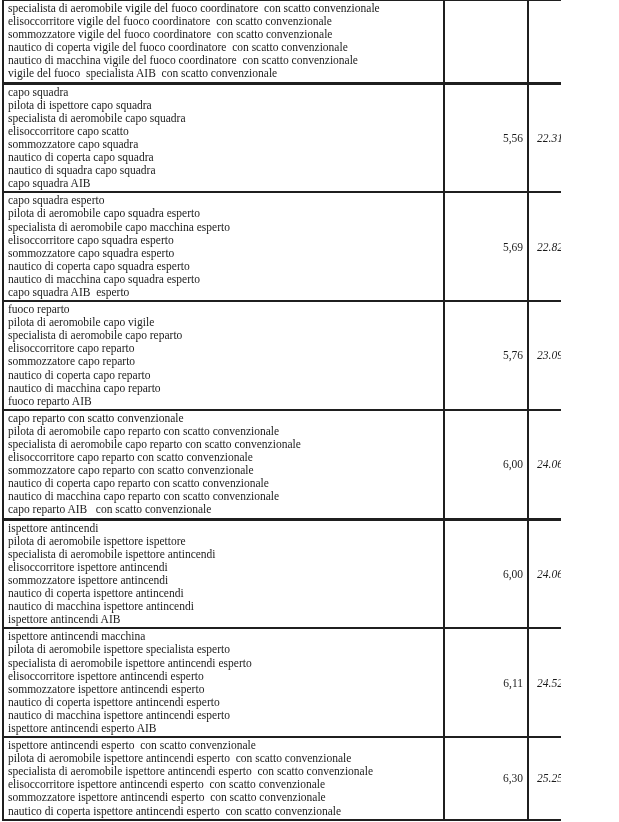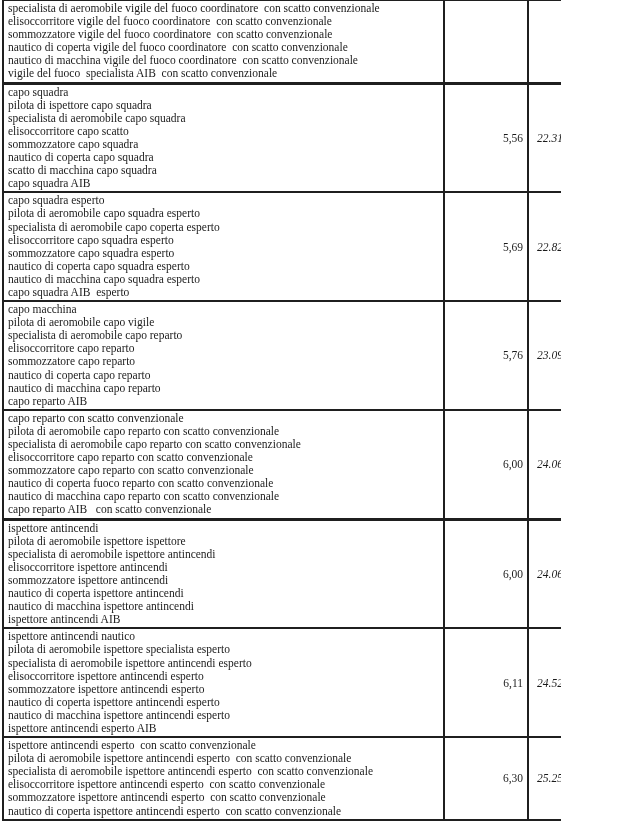--- a/index.html
+++ b/index.html
@@ -82,65 +82,65 @@
   </tr>
 
   <tr class="thick-top">
     <td class="labels">
             <div class="line">capo squadra</div>
             <div class="line">pilota di ispettore capo squadra</div>
             <div class="line">specialista di aeromobile capo squadra</div>
             <div class="line">elisoccorritore capo scatto</div>
             <div class="line">sommozzatore capo squadra</div>
             <div class="line">nautico di coperta capo squadra</div>
-            <div class="line">scatto di macchina capo squadra</div>
+            <div class="line">nautico di squadra capo squadra</div>
             <div class="line">capo squadra AIB</div>
           </td>
     <td class="coeff">5,56</td>
     <td class="amount">22.318,52</td>
   </tr>
 
   <tr>
     <td class="labels">
             <div class="line">capo squadra esperto</div>
             <div class="line">pilota di aeromobile capo squadra esperto</div>
-            <div class="line">specialista di aeromobile capo coperta esperto</div>
+            <div class="line">specialista di aeromobile capo macchina esperto</div>
             <div class="line">elisoccorritore capo squadra esperto</div>
             <div class="line">sommozzatore capo squadra esperto</div>
             <div class="line">nautico di coperta capo squadra esperto</div>
             <div class="line">nautico di macchina capo squadra esperto</div>
             <div class="line">capo squadra AIB  esperto</div>
           </td>
     <td class="coeff">5,69</td>
     <td class="amount">22.823,75</td>
   </tr>
 
   <tr>
     <td class="labels">
-            <div class="line">capo macchina</div>
+            <div class="line">fuoco reparto</div>
             <div class="line">pilota di aeromobile capo vigile</div>
             <div class="line">specialista di aeromobile capo reparto</div>
             <div class="line">elisoccorritore capo reparto</div>
             <div class="line">sommozzatore capo reparto</div>
             <div class="line">nautico di coperta capo reparto</div>
             <div class="line">nautico di macchina capo reparto</div>
-            <div class="line">capo reparto AIB</div>
+            <div class="line">fuoco reparto AIB</div>
           </td>
     <td class="coeff">5,76</td>
     <td class="amount">23.099,23</td>
   </tr>
 
   <tr>
     <td class="labels">
             <div class="line">capo reparto con scatto convenzionale</div>
             <div class="line">pilota di aeromobile capo reparto con scatto convenzionale</div>
             <div class="line">specialista di aeromobile capo reparto con scatto convenzionale</div>
             <div class="line">elisoccorritore capo reparto con scatto convenzionale</div>
             <div class="line">sommozzatore capo reparto con scatto convenzionale</div>
-            <div class="line">nautico di coperta fuoco reparto con scatto convenzionale</div>
+            <div class="line">nautico di coperta capo reparto con scatto convenzionale</div>
             <div class="line">nautico di macchina capo reparto con scatto convenzionale</div>
             <div class="line">capo reparto AIB   con scatto convenzionale</div>
           </td>
     <td class="coeff">6,00</td>
     <td class="amount">24.063,63</td>
   </tr>
 
   <tr class="thick-top">
     <td class="labels">
             <div class="line">ispettore antincendi</div>
@@ -151,21 +151,21 @@
             <div class="line">nautico di coperta ispettore antincendi</div>
             <div class="line">nautico di macchina ispettore antincendi</div>
             <div class="line">ispettore antincendi AIB</div>
           </td>
     <td class="coeff">6,00</td>
     <td class="amount">24.063,63</td>
   </tr>
 
   <tr>
     <td class="labels">
-            <div class="line">ispettore antincendi nautico</div>
+            <div class="line">ispettore antincendi macchina</div>
             <div class="line">pilota di aeromobile ispettore specialista esperto</div>
             <div class="line">specialista di aeromobile ispettore antincendi esperto</div>
             <div class="line">elisoccorritore ispettore antincendi esperto</div>
             <div class="line">sommozzatore ispettore antincendi esperto</div>
             <div class="line">nautico di coperta ispettore antincendi esperto</div>
             <div class="line">nautico di macchina ispettore antincendi esperto</div>
             <div class="line">ispettore antincendi esperto AIB</div>
           </td>
     <td class="coeff">6,11</td>
     <td class="amount">24.522,80</td>

